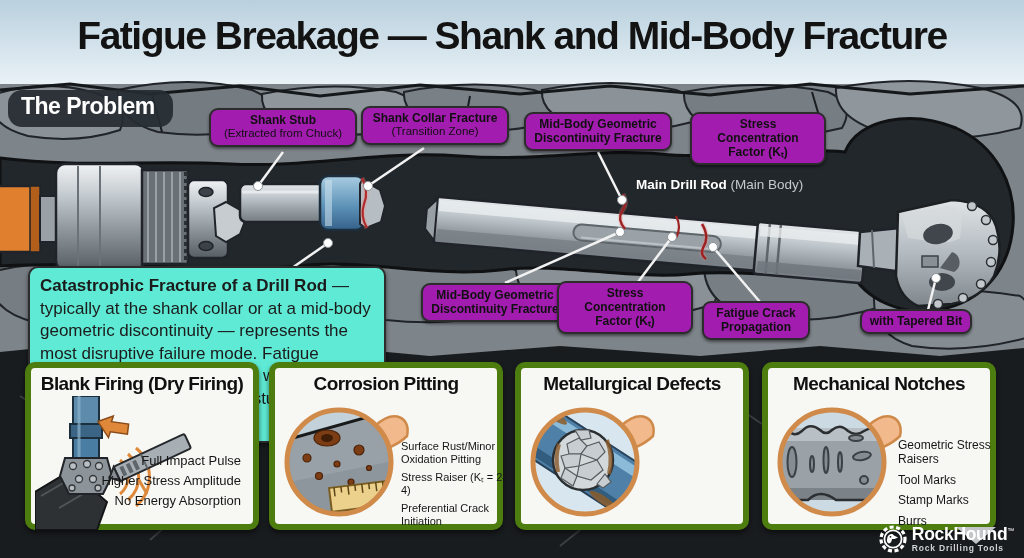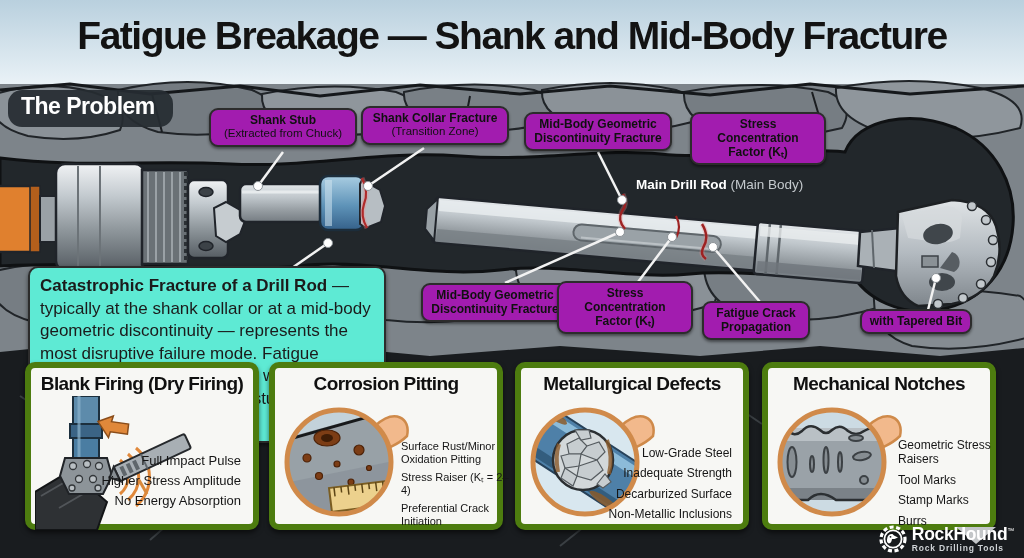--- a/index.html
+++ b/index.html
@@ -372,26 +372,20 @@
           <polygon points="36,60 44,58 56,58 54,70 40,72"></polygon>
           <polygon points="54,70 72,64 78,74 66,84 52,80"></polygon>
           <polygon points="40,72 52,80 48,90 36,82"></polygon>
           <polygon points="56,44 50,34 64,34 66,42"></polygon>
           <polygon points="72,88 80,78 86,86 78,92"></polygon>
         </g>
         <path d="M34,48 Q30,60 33,76 M82,44 Q88,60 84,78" stroke="#8a5a2a" stroke-width="4" fill="none" opacity=".8"></path>
       </g>
       <circle cx="60" cy="66" r="52" fill="none" stroke="#d08a4a" stroke-width="5"></circle>
     </svg>
-    <ul class="p-items p3-items">
-      <li>Low-Grade Steel</li>
-      <li>Inadequate Strength</li>
-      <li>Decarburized Surface</li>
-      <li>Non-Metallic Inclusions</li>
-    </ul>
   </section>
 
   <section class="panel" style="left:762px;">
     <h2>Mechanical Notches</h2>
     <svg class="p-art" width="150" height="134" viewBox="0 0 150 134">
       <defs>
           <clipPath id="c4">
             <circle cx="60" cy="66" r="52"></circle>
           </clipPath>
         </defs>

